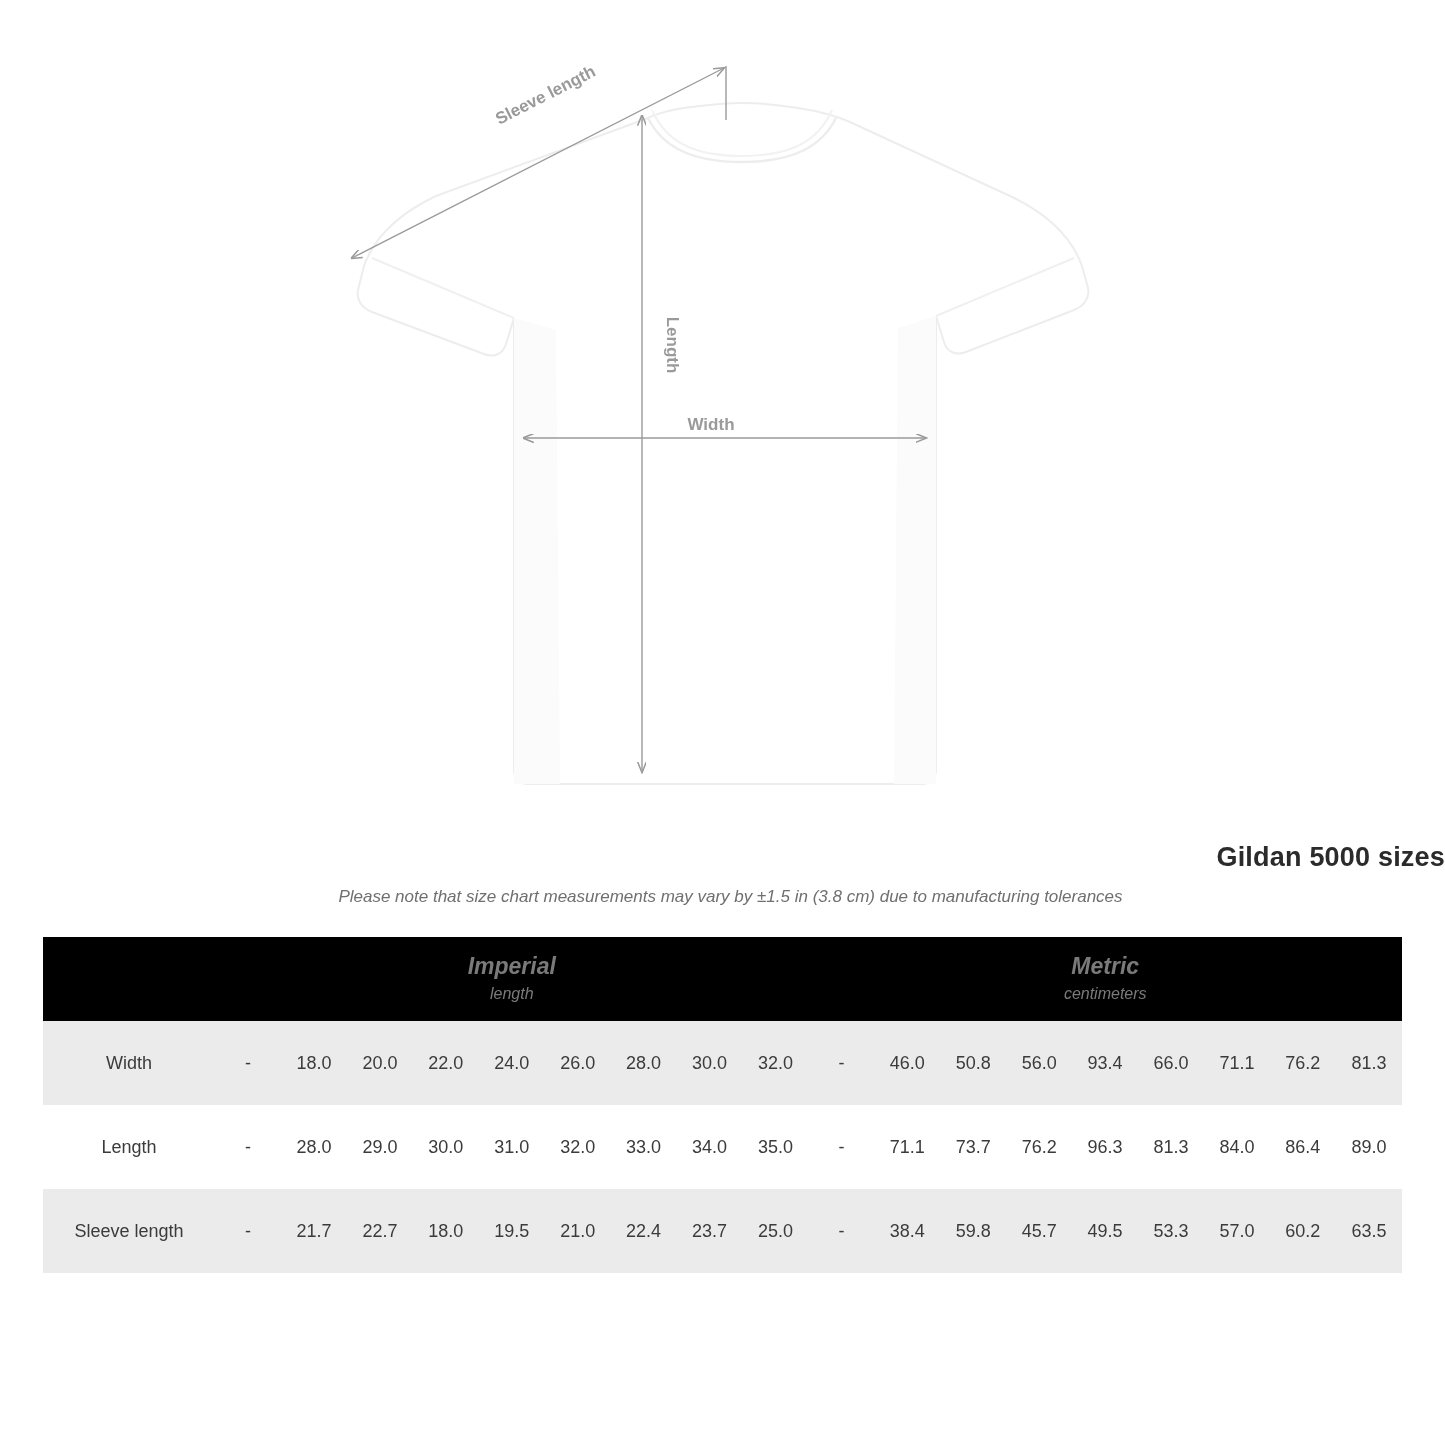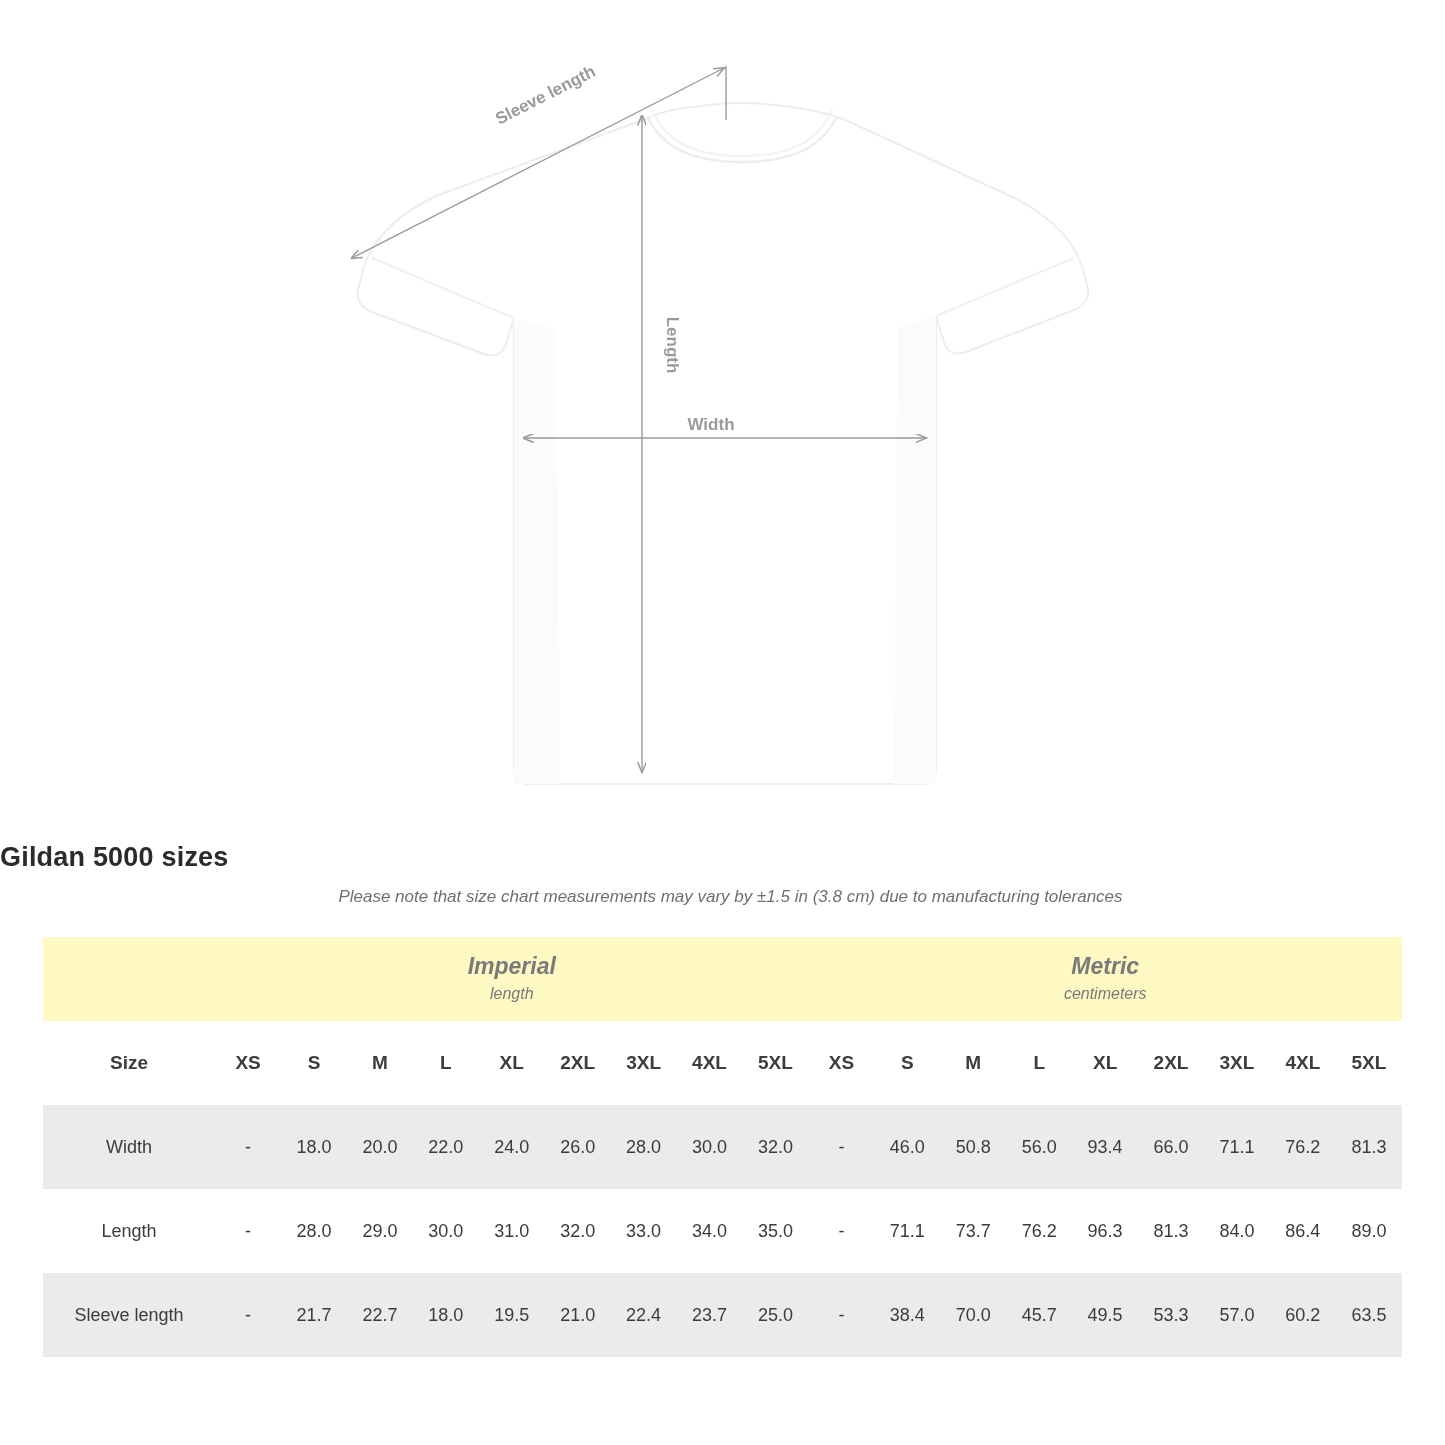--- a/index.html
+++ b/index.html
@@ -25,21 +25,21 @@
     position: relative;
     width: 1445px;
     height: 830px;
   }
   .illustration svg {
     display: block;
   }
 
   
   .chart-title {
-    text-align: left;
+    text-align: right;
     font-size: 27px;
     font-weight: bold;
     color: #2b2b2b;
     margin: 12px 0 0 0;
     letter-spacing: 0.2px;
   }
   .chart-note {
     text-align: center;
     font-size: 17px;
     font-style: italic;
@@ -62,21 +62,21 @@
     text-align: center;
     vertical-align: middle;
     font-size: 18px;
     color: #3b3b3b;
     font-weight: normal;
     padding: 0;
     height: 84px;
     border: 0;
   }
   .unit-head {
-    background: #fef9c3;
+    background: #000000;
     height: 108px;
   }
   .unit-head .unit-name {
     font-size: 23px;
     font-weight: bold;
     font-style: italic;
     color: #7a7a7a;
     line-height: 1.25;
   }
   .unit-head .unit-sub {
@@ -212,41 +212,20 @@
           <td class="unit-head" colspan="9">
             <div class="unit-name">Imperial</div>
             <div class="unit-sub">length</div>
           </td>
           <td class="unit-head" colspan="9">
             <div class="unit-name">Metric</div>
             <div class="unit-sub">centimeters</div>
           </td>
         </tr>
 
-        <tr class="head-row">
-          <td class="rowlabel">Size</td>
-          <td>XS</td>
-          <td>S</td>
-          <td>M</td>
-          <td>L</td>
-          <td>XL</td>
-          <td>2XL</td>
-          <td>3XL</td>
-          <td>4XL</td>
-          <td>5XL</td>
-          <td>XS</td>
-          <td>S</td>
-          <td>M</td>
-          <td>L</td>
-          <td>XL</td>
-          <td>2XL</td>
-          <td>3XL</td>
-          <td>4XL</td>
-          <td>5XL</td>
-        </tr>
 
         <tr class="data-row shade">
           <td class="rowlabel">Width</td>
           <td>-</td>
           <td>18.0</td>
           <td>20.0</td>
           <td>22.0</td>
           <td>24.0</td>
           <td>26.0</td>
           <td>28.0</td>
@@ -291,21 +270,21 @@
           <td>21.7</td>
           <td>22.7</td>
           <td>18.0</td>
           <td>19.5</td>
           <td>21.0</td>
           <td>22.4</td>
           <td>23.7</td>
           <td>25.0</td>
           <td>-</td>
           <td>38.4</td>
-          <td>70.0</td>
+          <td>59.8</td>
           <td>45.7</td>
           <td>49.5</td>
           <td>53.3</td>
           <td>57.0</td>
           <td>60.2</td>
           <td>63.5</td>
         </tr>
       </tbody>
     </table>
   </div>

